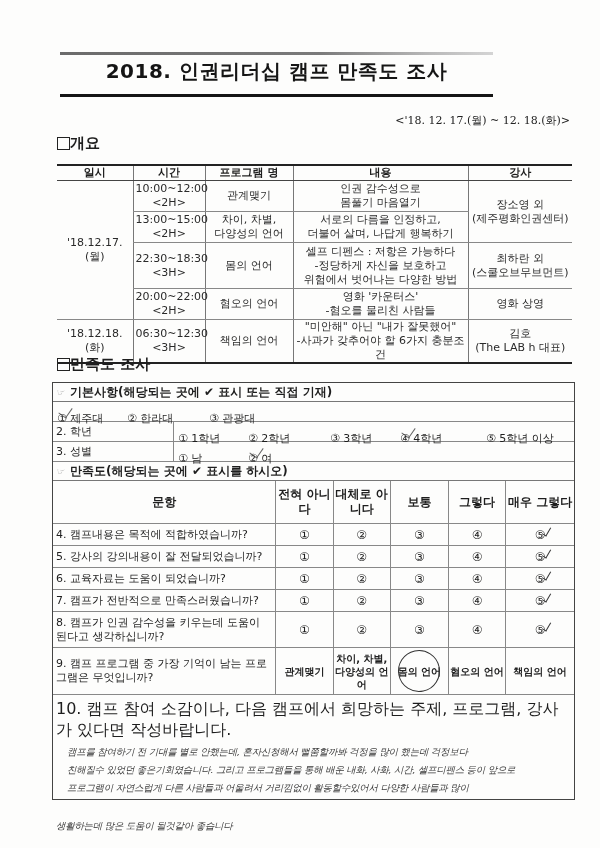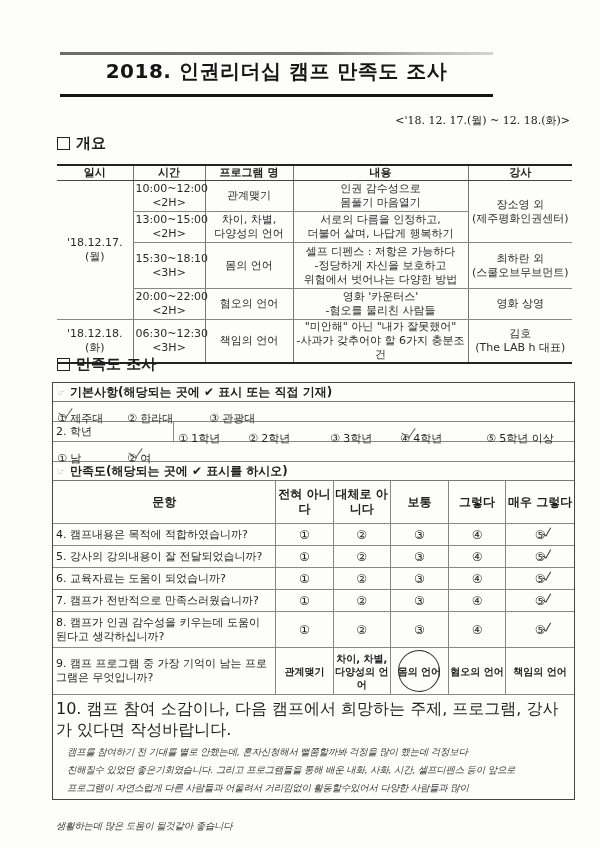--- a/index.html
+++ b/index.html
@@ -15,21 +15,21 @@
   .title {
     position: absolute; left: 60px; top: 58px; width: 433px; text-align: center;
     font-size: 20px; font-weight: bold; letter-spacing: 0.5px; color: #151515;
   }
   .title-rule { position: absolute; left: 60px; top: 94px; width: 433px; height: 3px; background: #151515; }
   .date-range {
     position: absolute; right: 30px; top: 113px; font-family: "DejaVu Serif", "Liberation Serif", serif;
     font-size: 11px; color: #222;
   }
   .section-heading {
-    position: absolute; left: 57px; font-size: 15px; font-weight: bold; display: flex; align-items: center; gap: 6px;
+    position: absolute; left: 57px; font-size: 15px; font-weight: bold; display: flex; align-items: center; gap: 0;
   }
   .section-heading .box { width: 11px; height: 11px; border: 1.5px solid #222; display: inline-block; }
 
   
   table.overview {
     position: absolute; left: 57px; top: 164px; width: 515px; border-collapse: collapse;
     font-size: 11px; table-layout: fixed;
   }
   table.overview th, table.overview td {
     border-left: 1px solid #777; border-bottom: 1px solid #888; text-align: center; vertical-align: middle;
@@ -143,21 +143,21 @@
             <div>차이, 차별,</div>
             <div>다양성의 언어</div>
           </td>
         <td>
             <div>서로의 다름을 인정하고,</div>
             <div>더불어 살며, 나답게 행복하기</div>
           </td>
       </tr>
       <tr style="height:46px">
         <td>
-            <div>15:30~18:10</div>
+            <div>22:30~18:30</div>
             <div>&lt;3H&gt;</div>
           </td>
         <td>몸의 언어</td>
         <td>
             <div>셀프 디펜스 : 저항은 가능하다</div>
             <div>-정당하게 자신을 보호하고</div>
             <div>위험에서 벗어나는 다양한 방법</div>
           </td>
         <td>
             <div>최하란 외</div>
@@ -235,20 +235,21 @@
         <span class="opt" style="width:86px">
             <span class="check"></span>
             <span>④ 4학년</span>
           </span>
         <span class="opt">
             <span>⑤ 5학년 이상</span>
           </span>
       </div>
     </div>
     <div class="basic-row">
+      <div class="q">3. 성별</div>
       <div class="opts">
         <span class="opt" style="width:70px">
             <span>① 남</span>
           </span>
         <span class="opt">
             <span class="check"></span>
             <span>② 여</span>
           </span>
       </div>
     </div>

